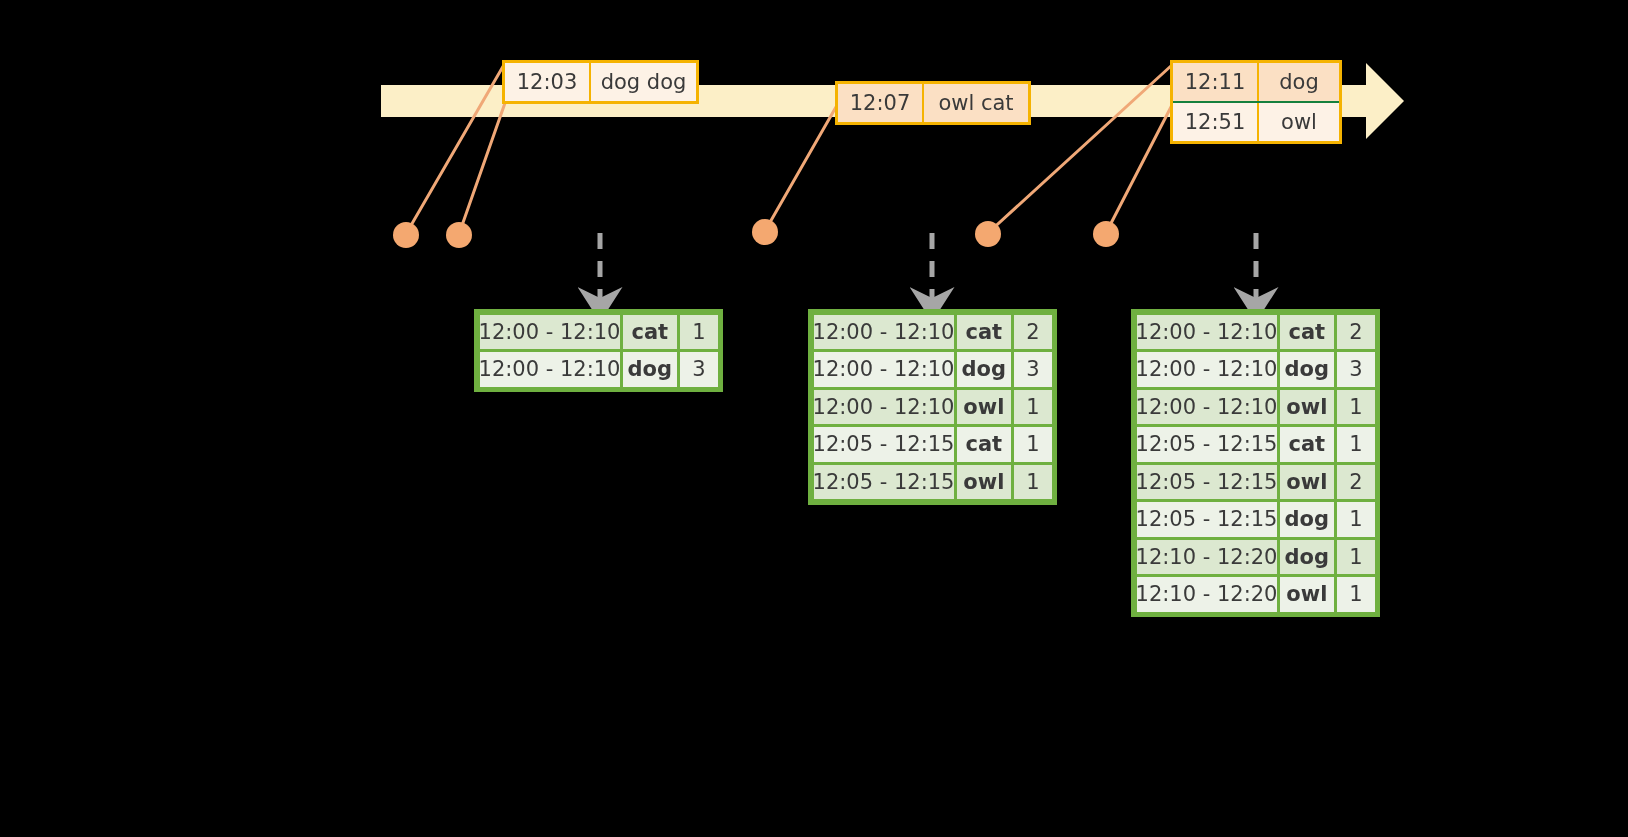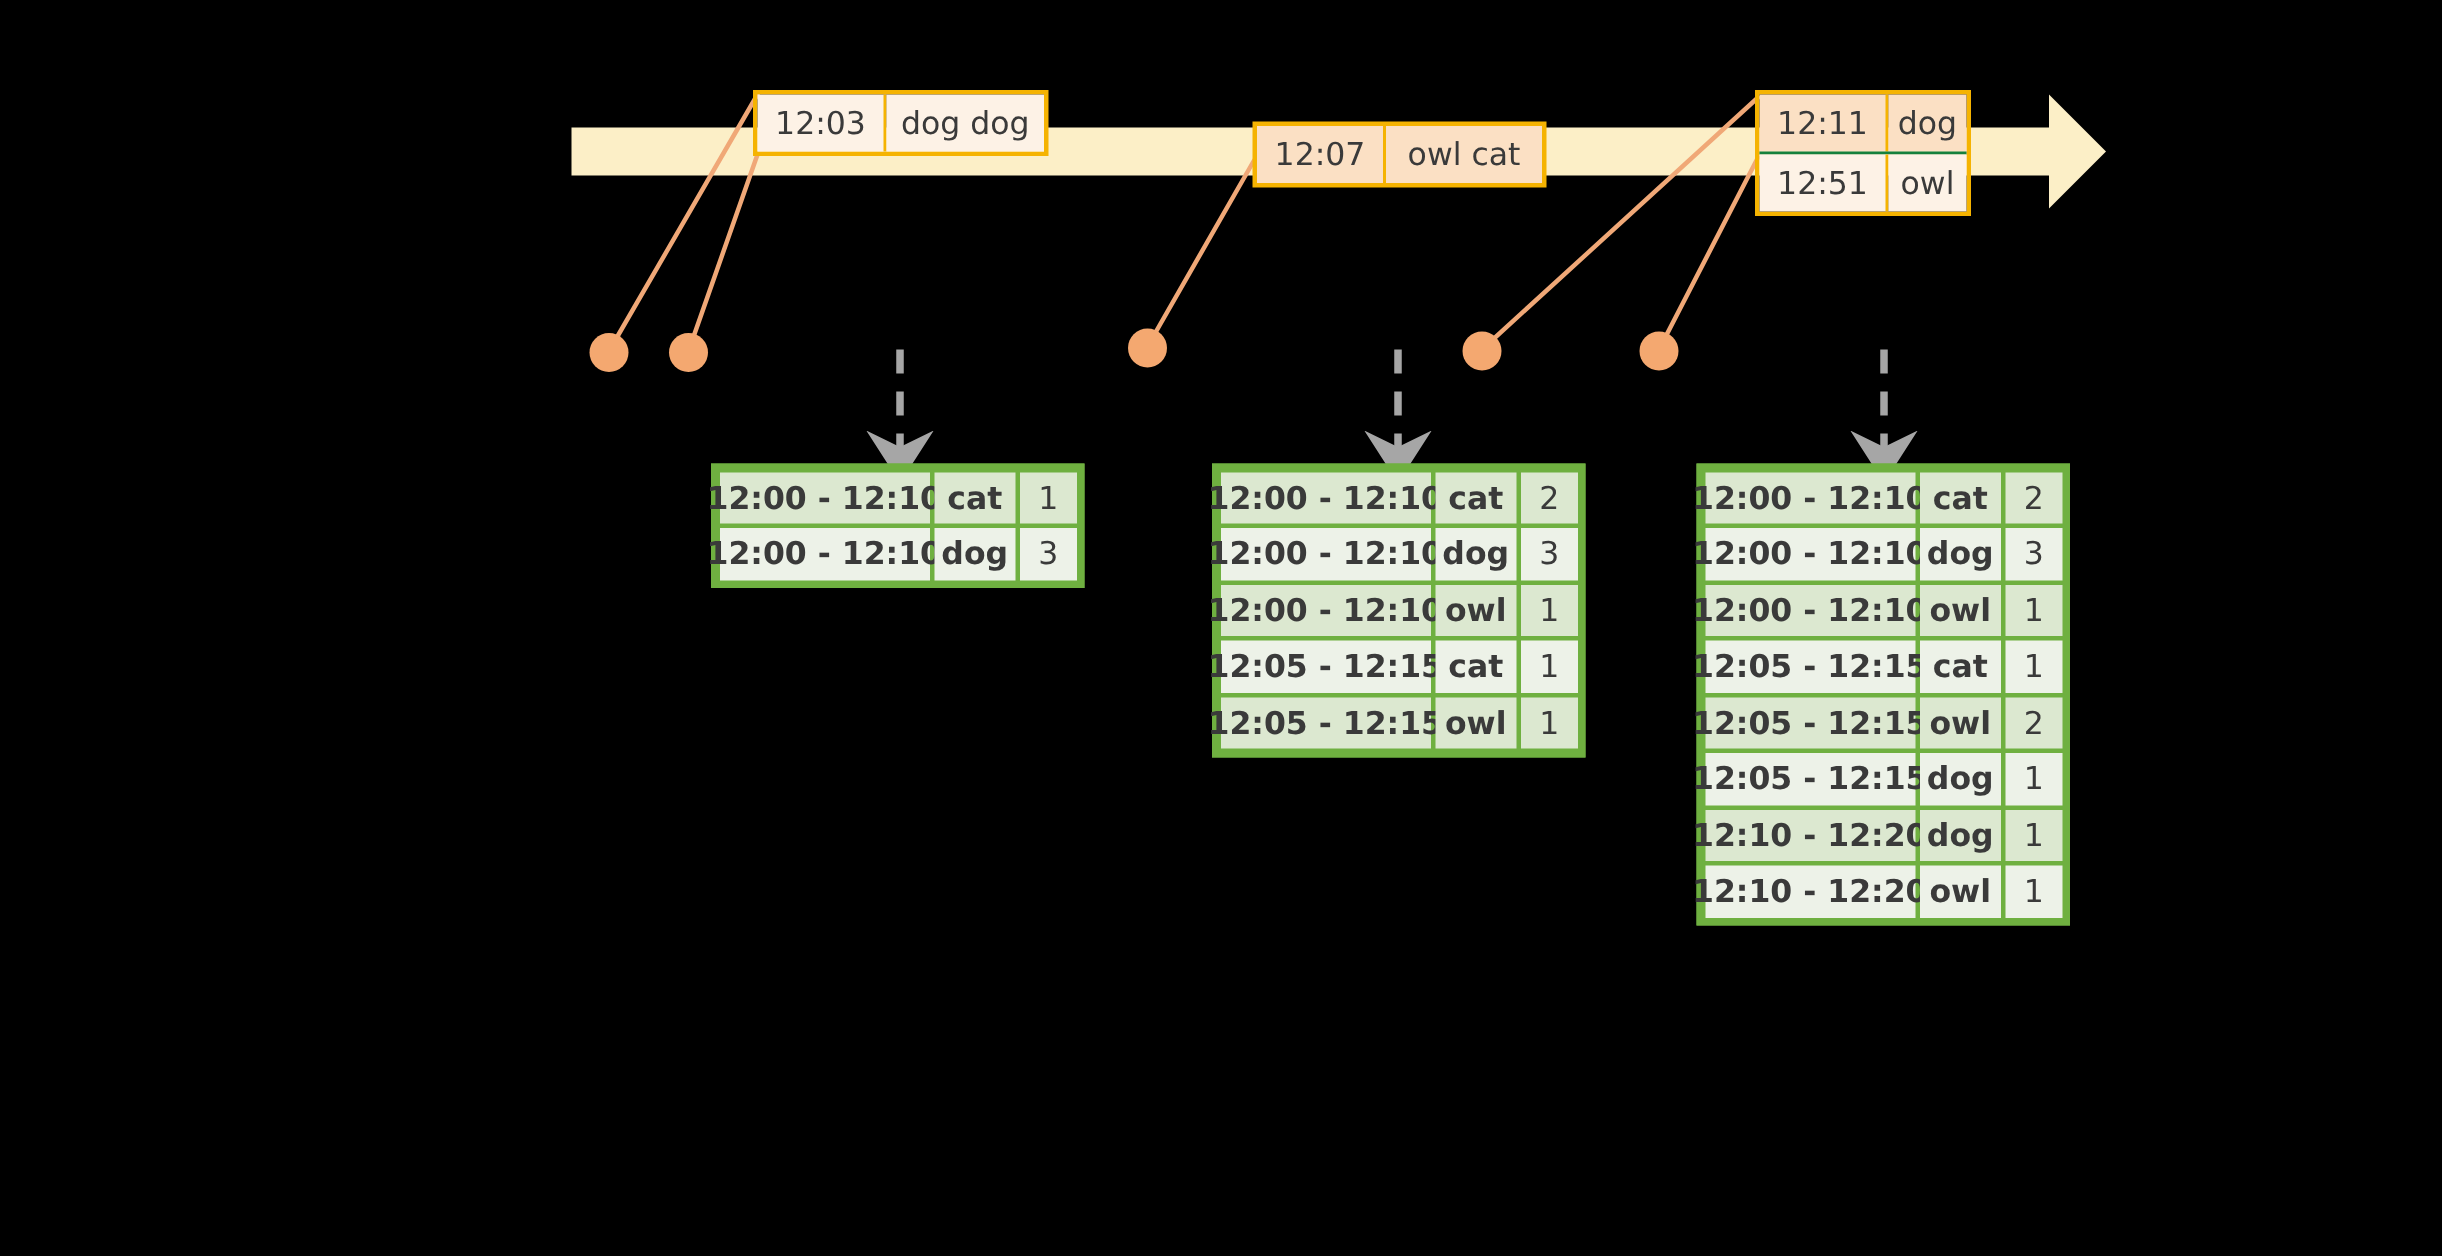--- a/index.html
+++ b/index.html
@@ -79,21 +79,21 @@
     align-items: center;
     justify-content: center;
     font-size: 21px;
     color: #3a3a3a;
     box-sizing: border-box;
     white-space: nowrap;
     margin: 1.5px;
   }
   .res-row.shade-a .res-cell { background: #DCE8D0; }
   .res-row.shade-b .res-cell { background: #EDF2E8; }
-  .res-cell.window { width: 0; font-weight: bold; }
+  .res-cell.window { width: 0; }
   .res-cell.word   { width: 0; font-weight: bold; }
   .res-cell.count  { width: 0; }
 </style>
 </head>
 <body>
 
 <div class="stage">
 
   <svg class="layer" viewBox="0 0 1628 837">
     <defs>
@@ -137,21 +137,21 @@
     </div>
   </div>
 
   <div class="evt-group" style="left:835px; top:81px; width:196px;">
     <div class="evt-row shade-a">
       <div class="evt-cell time">12:07</div>
       <div class="evt-cell words">owl cat</div>
     </div>
   </div>
 
-  <div class="evt-group" style="left:1170px; top:60px; width:144px;text-align:center;">
+  <div class="evt-group" style="left:1170px; top:60px; width:172px;text-align:center;">
     <div class="evt-row shade-a">
       <div class="evt-cell time">12:11</div>
       <div class="evt-cell words">dog</div>
     </div>
     <div class="evt-row shade-b">
       <div class="evt-cell time">12:51</div>
       <div class="evt-cell words">owl</div>
     </div>
   </div>
 

